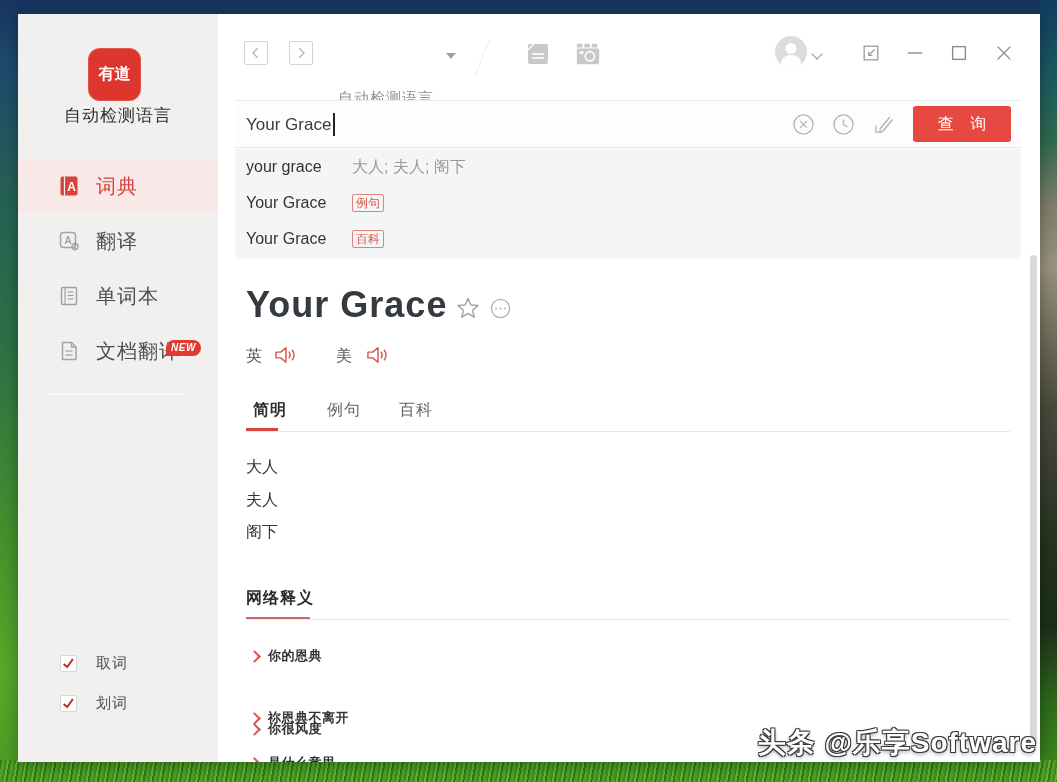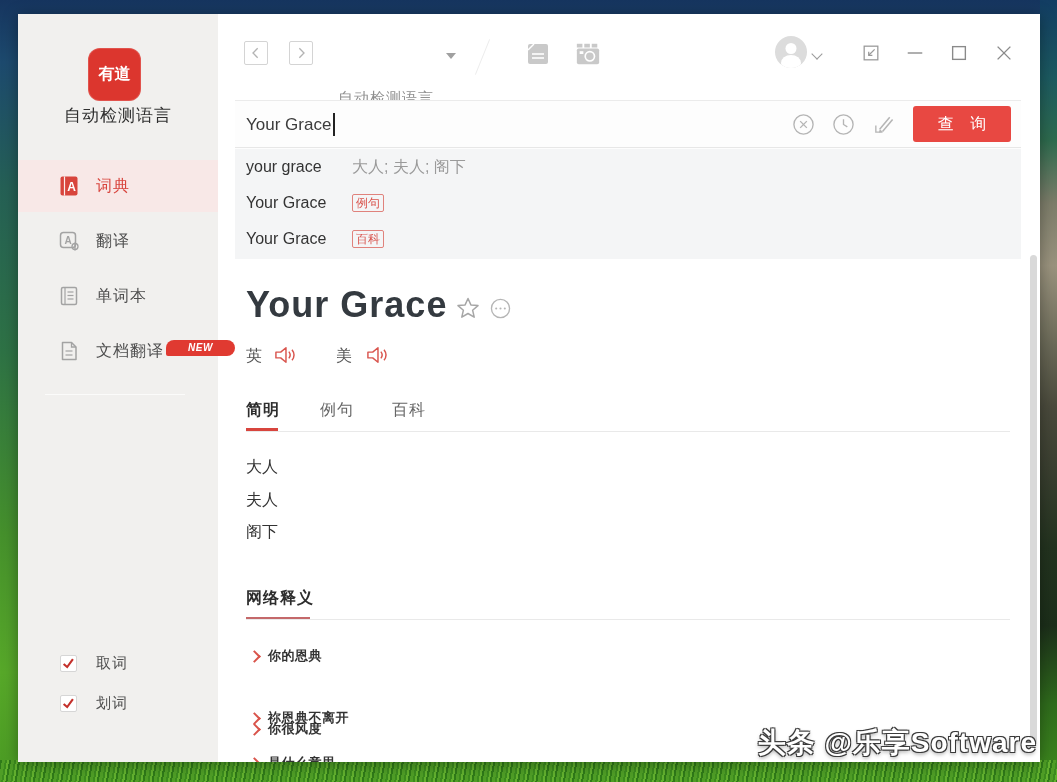--- a/index.html
+++ b/index.html
@@ -22,25 +22,25 @@
     box-shadow:0 2px 14px rgba(0,0,0,.35); overflow:hidden; z-index:10; }
 
   
   .sidebar { position:absolute; left:0; top:0; width:200px; height:100%; background:#f1f0ee; }
   .logo { position:absolute; left:70px; top:34px; width:53px; height:53px; border-radius:12px; background:#dc362e;
     color:#fff; font-weight:bold; font-size:16px; display:flex; align-items:center; justify-content:center;
     box-shadow:inset 0 0 0 1px rgba(255,255,255,.15); }
   .app-title { position:absolute; left:0; top:90px; width:200px; text-align:center; font-size:17px; color:#2f2f2f; letter-spacing:1px; }
   .side-item { position:absolute; left:0; width:200px; height:52px; display:flex; align-items:center; cursor:default; }
   .side-item .s-icon { position:absolute; left:40px; width:22px; height:22px; }
-  .side-item .s-label { position:absolute; left:78px; font-size:16px; color:#4f4f4f; letter-spacing:1px; }
+  .side-item .s-label { position:absolute; left:78px; font-size:20px; color:#4f4f4f; letter-spacing:1px; }
   .side-item.selected { background:#f8e8e7; }
   .side-item.selected .s-label { color:#d8453e; }
   .new-badge { position:absolute; left:148px; top:15px; background:#e03a31; color:#fff; font-size:10px; font-weight:bold; font-style:italic;
-    padding:2px 22px 3px; border-radius:8px 8px 8px 2px; letter-spacing:.5px; }
+    padding:2px 5px 3px; border-radius:8px 8px 8px 2px; letter-spacing:.5px; }
   .side-divider { position:absolute; left:27px; top:380px; width:140px; height:1px; background:#e2e1df; border-bottom:1px solid #fbfbfa; }
   .toggle-row { position:absolute; left:0; width:195px; height:24px; display:flex; align-items:center; }
   .checkbox { position:absolute; left:42px; width:17px; height:17px; background:#fff; border:1px solid #d6d6d6; border-radius:2px; }
   .toggle-label { position:absolute; left:78px; font-size:15px; color:#4f4f4f; letter-spacing:1px; }
 
   
   .nav-btn { position:absolute; top:27px; width:24px; height:24px; border:1px solid #d4d4d4; border-radius:2px; background:#fff;
     display:flex; align-items:center; justify-content:center; }
   .lang { position:absolute; left:512px; top:31px; font-size:15px; color:#8f8f8f; letter-spacing:1px; }
   .lang-caret { position:absolute; left:626px; top:40px; width:0; height:0; border-left:5px solid transparent; border-right:5px solid transparent; border-top:6px solid #a0a0a0; }
@@ -63,21 +63,21 @@
   .sug-term { font-size:16px; color:#333; width:106px; }
   .sug-hint { font-size:16px; color:#9a9a9a; }
   .sug-badge { font-size:12px; color:#d9544d; border:1px solid #e0827c; border-radius:2px; padding:1px 3px; line-height:14px; }
 
   
   .headword { position:absolute; left:228px; top:270px; font-size:36px; font-weight:600; color:#343a40; letter-spacing:1px; }
   .star-icon { position:absolute; left:438px; top:282px; width:24px; height:24px; }
   .more-icon { position:absolute; left:472px; top:284px; width:21px; height:21px; }
   .pron { position:absolute; top:332px; font-size:16px; color:#555; }
   .speaker { position:absolute; top:331px; width:23px; height:20px; }
-  .tab { position:absolute; top:386px; font-size:16px; color:#666; letter-spacing:1px; }
+  .tab { position:absolute; top:386px; font-size:16px; color:#666; letter-spacing:1px;margin-left:7px; }
   .tab.selected { color:#2d2d2d; font-weight:bold; }
   .tab-redbar { position:absolute; left:228px; top:414px; width:32px; height:3px; background:#d8453e; }
   .tab-line { position:absolute; left:228px; top:417px; width:764px; height:1px; background:#e9e9e9; }
   .def { position:absolute; left:228px; font-size:16px; color:#333; }
   .web-title { position:absolute; left:228px; top:574px; font-size:16px; font-weight:bold; color:#2d2d2d; letter-spacing:1px; }
   .web-redbar { position:absolute; left:228px; top:603px; width:64px; height:3px; background:#c4686a; }
   .web-line { position:absolute; left:228px; top:605px; width:764px; height:1px; background:#e9e9e9; }
   .web-item { position:absolute; left:232px; display:flex; align-items:center; }
   .web-chevron { width:9px; height:9px; border-right:2px solid #d9534a; border-top:2px solid #d9534a; transform:rotate(45deg); margin-right:9px; }
   .web-text { font-size:13px; font-weight:bold; color:#333; letter-spacing:.5px; }

